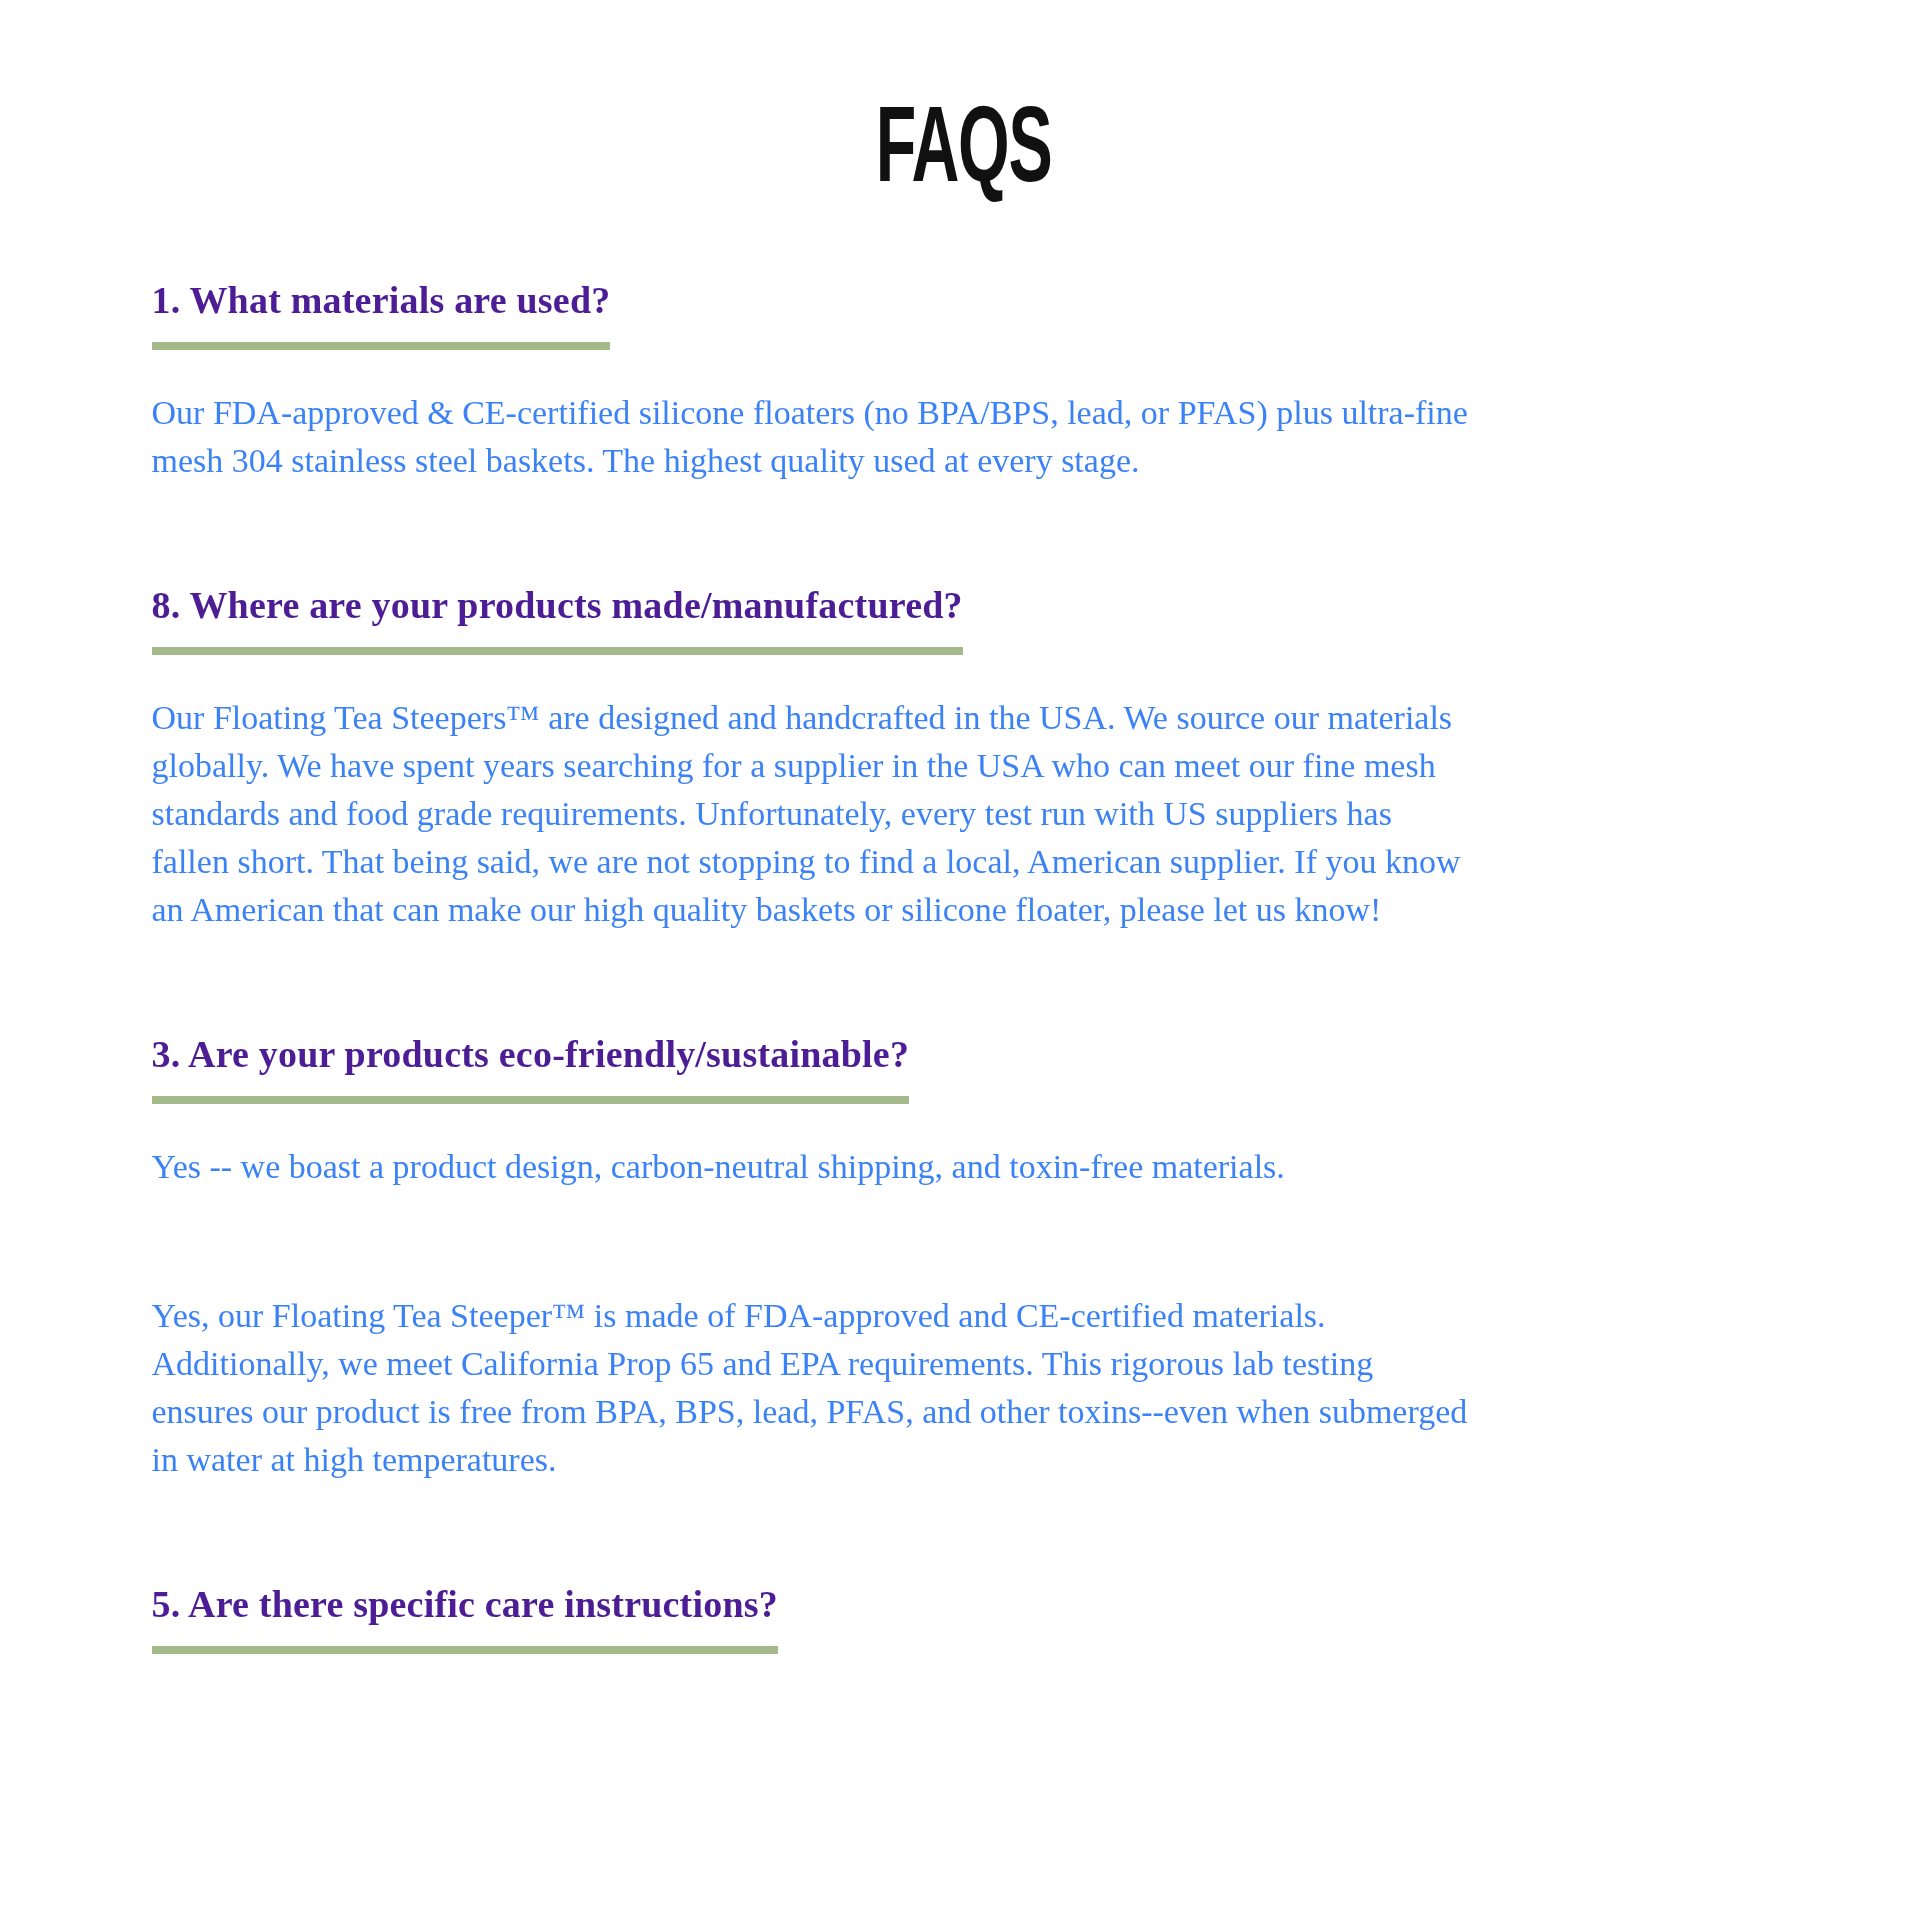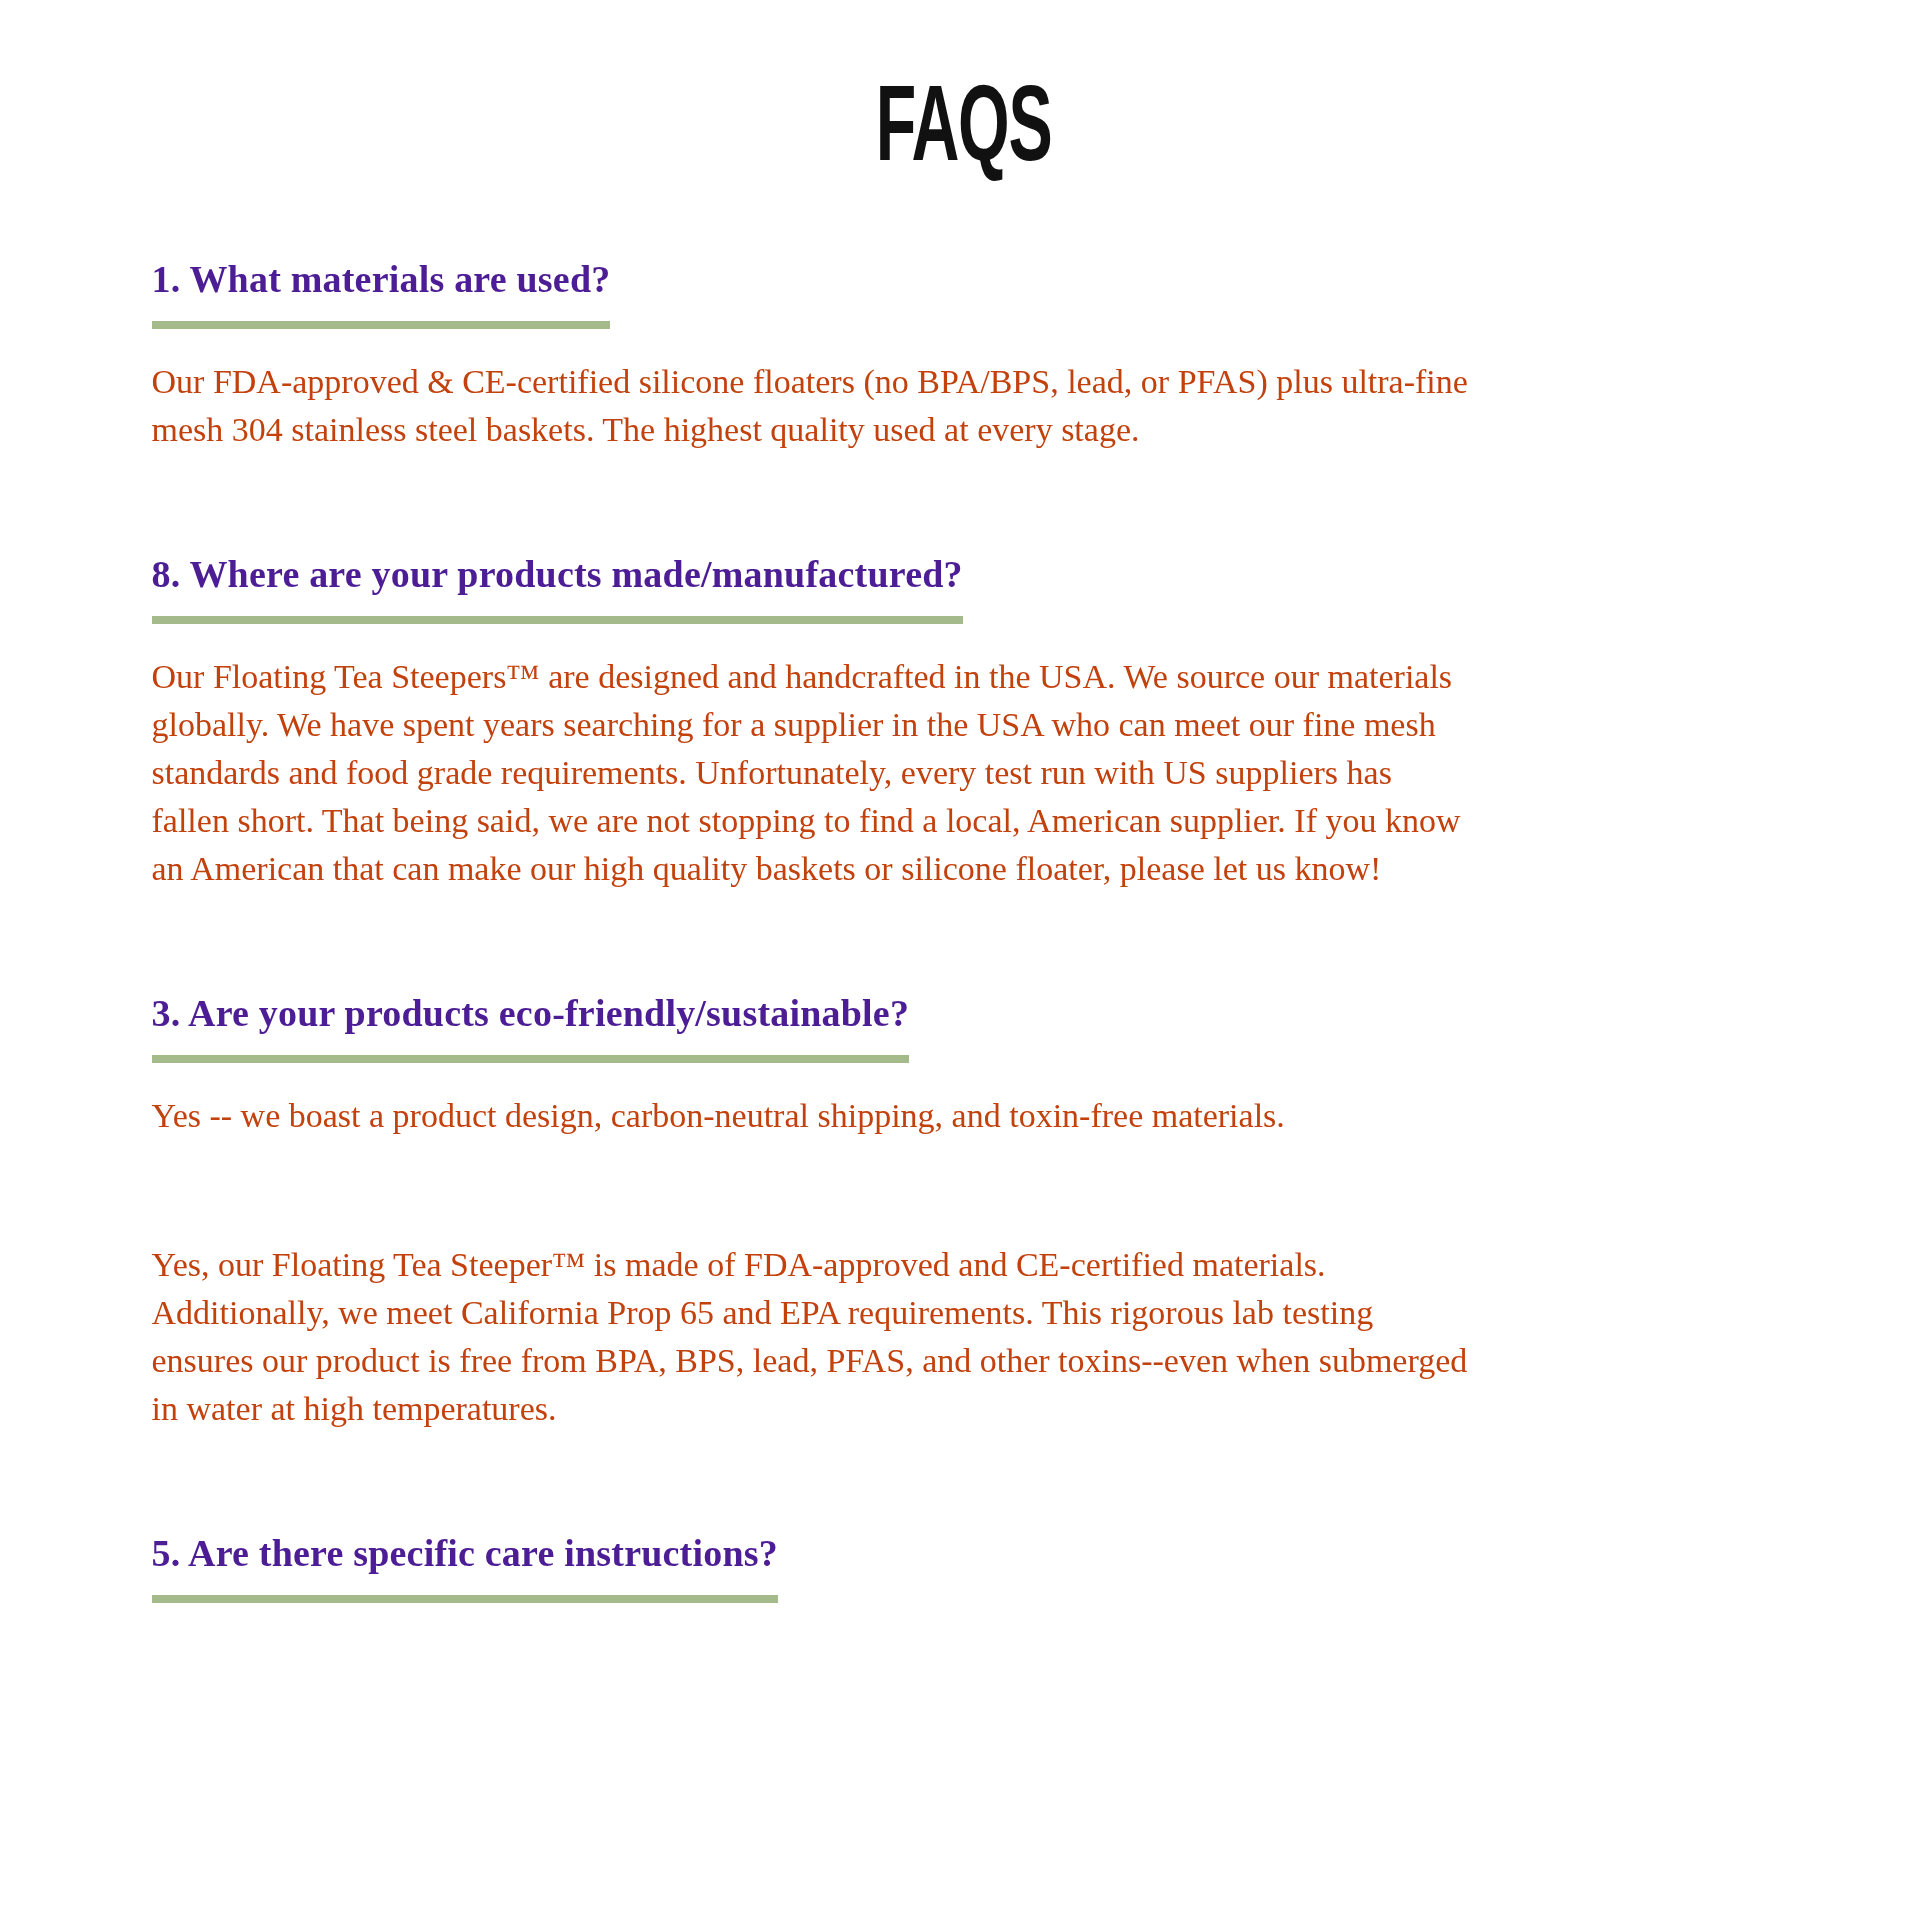--- a/index.html
+++ b/index.html
@@ -11,21 +11,21 @@
     width: 1927px;
     height: 1927px;
     font-family: "Liberation Serif", "DejaVu Serif", serif;
     color: #1a1a1a;
     overflow: hidden;
   }
   .page {
     box-sizing: border-box;
     width: 1624px;
     margin: 0 auto;
-    padding-top: 70px;
+    padding-top: 91px;
   }
   .title-row {
     display: flex;
     justify-content: center;
     margin-bottom: 83px;
   }
   .page-title {
     font-family: "Liberation Sans", "DejaVu Sans", sans-serif;
     font-size: 107px;
     font-weight: 700;
@@ -50,22 +50,22 @@
     line-height: 1.05;
     letter-spacing: 0.2px;
     color: #4c1d95;
     margin: 0;
     padding-bottom: 21px;
     border-bottom: 8px solid var(--underline, #A4BA8B);
   }
   .faq-answer {
     font-size: 34px;
     line-height: 48px;
-    margin: 29px 0 0 0;
-    color: #c2410c;
+    margin: 39px 0 0 0;
+    color: #3b82f6;
     white-space: pre-line;
   }
 </style>
 </head>
 <body>
 
 <main class="page">
 
   <header class="title-row">
     <h1 class="page-title">FAQS</h1>

